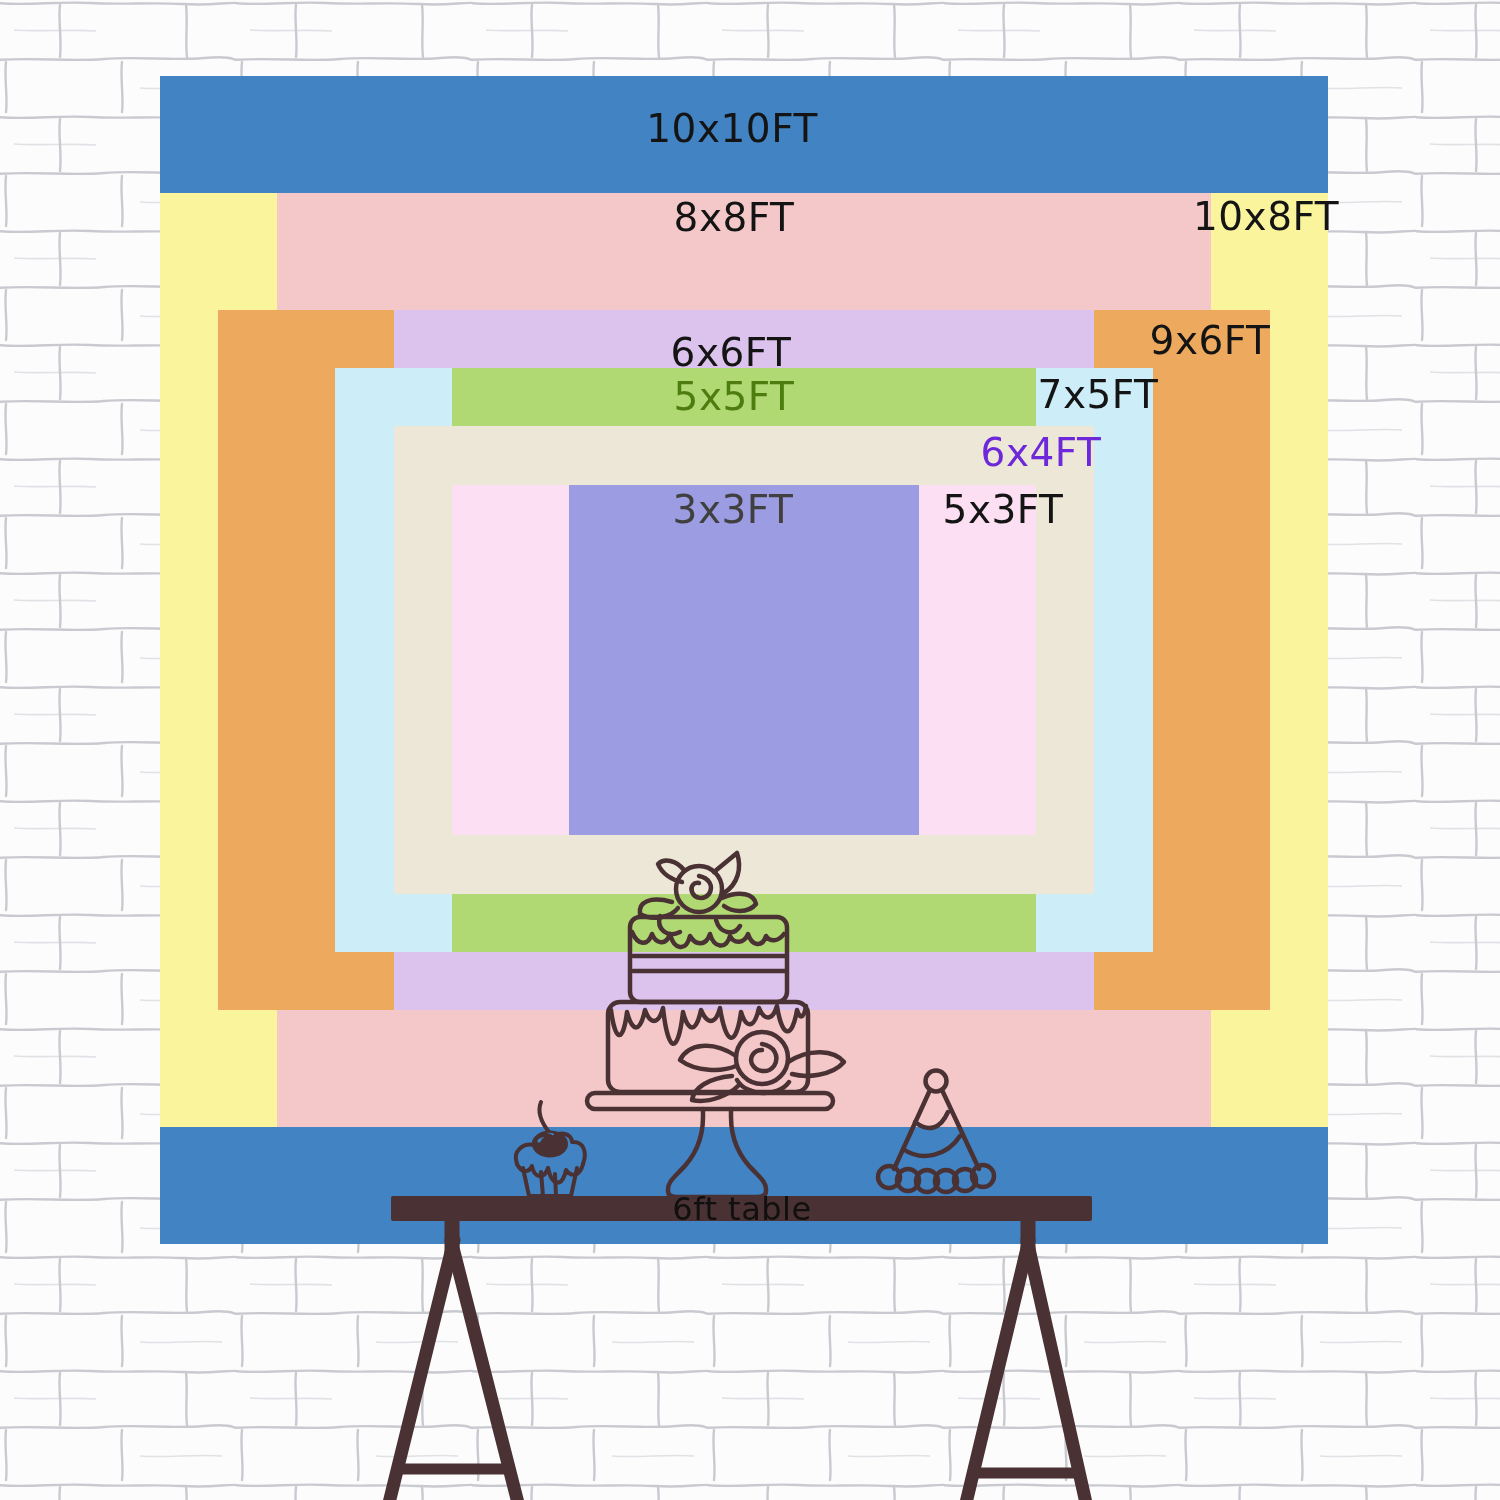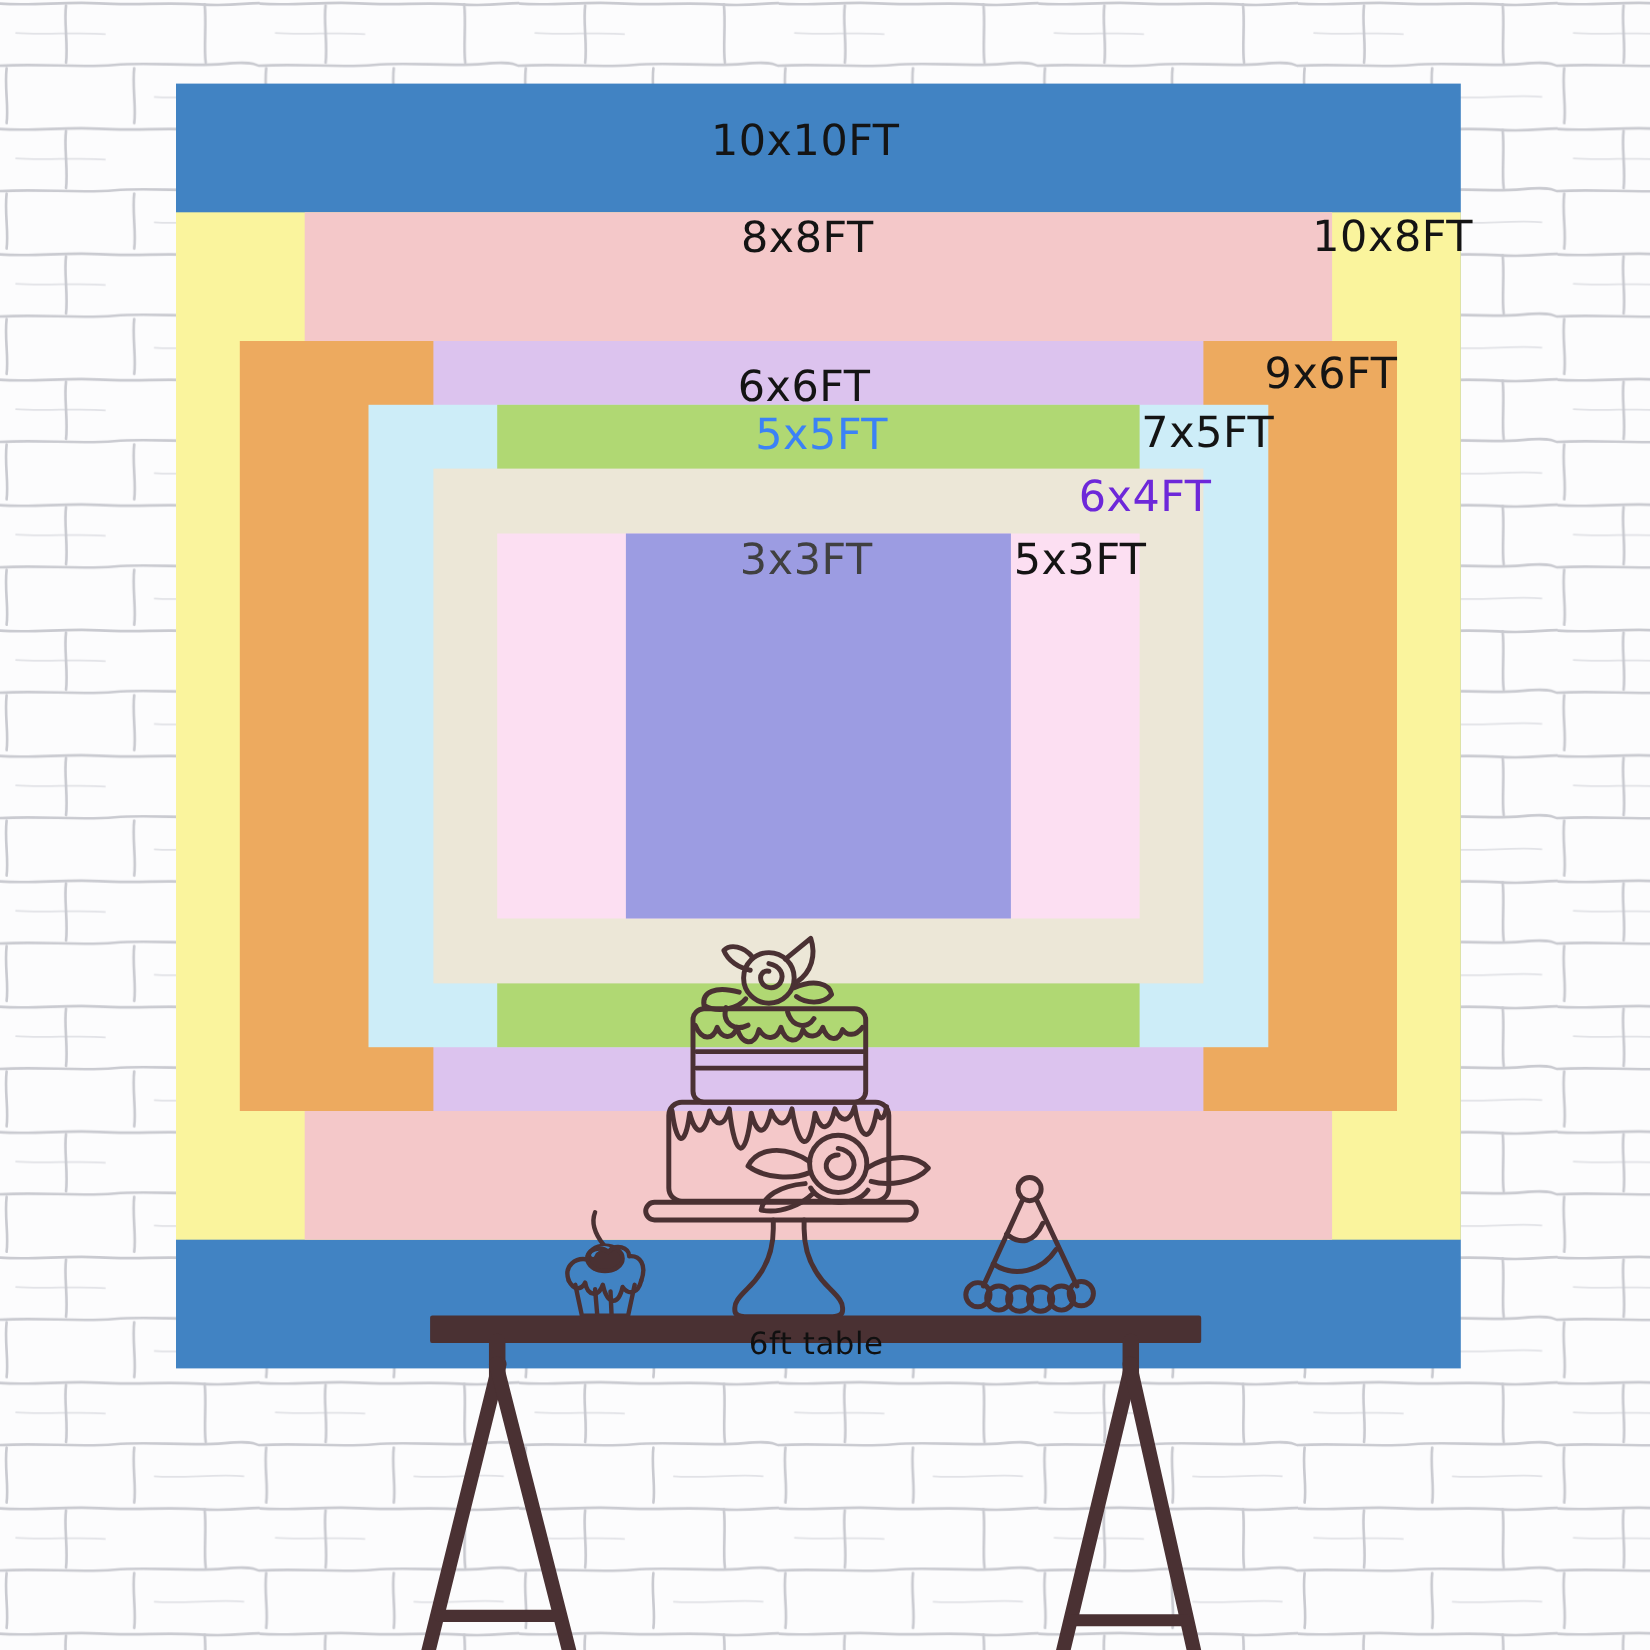--- a/index.html
+++ b/index.html
@@ -14,22 +14,22 @@
   #chart{position:absolute;left:0;top:0;width:1500px;height:1500px;z-index:1;}
   .size-rect{position:absolute;}
   .size-label{
     position:absolute;transform:translate(-50%,-50%);
     font-size:39px;font-weight:500;color:#141414;letter-spacing:.5px;
     white-space:nowrap;z-index:3;
   }
   #scene-art{position:absolute;left:0;top:0;z-index:4;}
   #table-label{
     position:absolute;transform:translate(-50%,-50%);
-    font-size:28px;font-weight:500;color:#101010;letter-spacing:.5px;
-    white-space:nowrap;z-index:5;margin-top:12px;
+    font-size:32px;font-weight:500;color:#101010;letter-spacing:.5px;
+    white-space:nowrap;z-index:5;
   }
 </style>
 </head>
 <body>
 
 <div id="stage">
 
   <svg id="brick-bg" width="1500" height="1500" viewBox="0 0 1500 1500" aria-hidden="true">
     <defs>
       <pattern id="brickpat" width="236" height="114" patternUnits="userSpaceOnUse">
@@ -61,23 +61,23 @@
       <div class="size-rect" style="left: 452px; top: 368px; width: 584px; height: 584px; background: rgb(176, 216, 115);"></div>
       <div class="size-rect" style="left: 393.6px; top: 426.4px; width: 700.8px; height: 467.2px; background: rgb(236, 231, 215);"></div>
       <div class="size-rect" style="left: 452px; top: 484.8px; width: 584px; height: 350.4px; background: rgb(252, 223, 242);"></div>
       <div class="size-rect" style="left: 568.8px; top: 484.8px; width: 350.4px; height: 350.4px; background: rgb(156, 156, 226);"></div>
       <div class="size-label" style="left: 732px; top: 128px; color: rgb(20, 20, 20);">10x10FT</div>
       <div class="size-label" style="left: 1266px; top: 216px; color: rgb(20, 20, 20);">10x8FT</div>
       <div class="size-label" style="left: 734px; top: 217px; color: rgb(20, 20, 20); text-align: center;">8x8FT</div>
       <div class="size-label" style="left: 1210px; top: 340px; color: rgb(20, 20, 20);">9x6FT</div>
       <div class="size-label" style="left: 731px; top: 341px; color: rgb(20, 20, 20); margin-top: 11px;">6x6FT</div>
       <div class="size-label" style="left: 1098px; top: 394px; color: rgb(20, 20, 20);">7x5FT</div>
-      <div class="size-label" style="left: 734px; top: 396px; color: #3b82f6; margin-left: 13px;">5x5FT</div>
+      <div class="size-label" style="left: 734px; top: 396px; color: #4d7c0f;">5x5FT</div>
       <div class="size-label" style="left: 1041px; top: 452px; color: #6d28d9;">6x4FT</div>
-      <div class="size-label" style="left: 982px; top: 509px; color: rgb(20, 20, 20);">5x3FT</div>
+      <div class="size-label" style="left: 1003px; top: 509px; color: rgb(20, 20, 20);">5x3FT</div>
       <div class="size-label" style="left: 733px; top: 509px; color: #404040;">3x3FT</div>
     </div>
 
   <svg id="scene-art" width="1500" height="1500" viewBox="0 0 1500 1500" aria-hidden="true">
 
     <g fill="none" stroke="#4a3133" stroke-width="4.5" stroke-linecap="round" stroke-linejoin="round">
 
       <circle cx="699" cy="889" r="23"></circle>
       <path d="M699 876 C709 878 714 886 709 894 C704 900 695 899 692 892 C690 886 694 882 699 883"></path>
       <path d="M714 872 L737 853 C742 868 738 884 724 893"></path>

